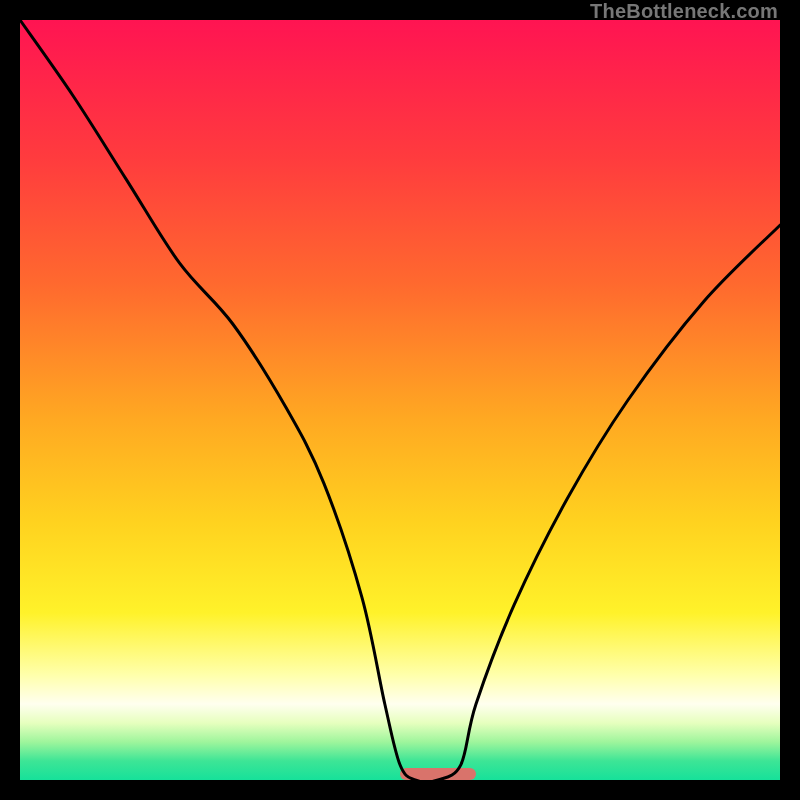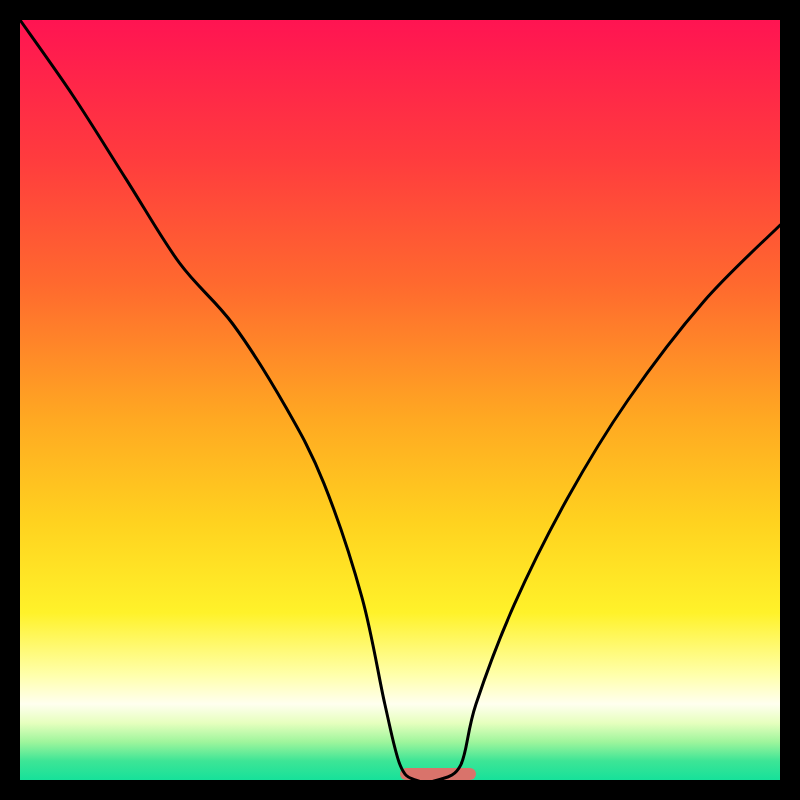--- a/index.html
+++ b/index.html
@@ -75,13 +75,14 @@
     </svg>
 
     <div class="marker" style="left: 50%; width: 10%; height: 12px; bottom: 0px;"></div>
 
     <svg class="curve" viewBox="0 0 100 100" preserveAspectRatio="none">
       <path id="curve-path" d="M 0 0 C 1.1666666666666667 1.6666666666666667, 4.666666666666666 6.5, 7 10 C 9.333333333333334 13.5, 11.666666666666666 17.333333333333332, 14 21 C 16.333333333333332 24.666666666666668, 18.666666666666668 28.833333333333332, 21 32 C 23.333333333333332 35.166666666666664, 25.666666666666668 36.833333333333336, 28 40 C 30.333333333333332 43.166666666666664, 33 47.5, 35 51 C 37 54.5, 38.333333333333336 56.833333333333336, 40 61 C 41.666666666666664 65.16666666666667, 43.666666666666664 71.16666666666667, 45 76 C 46.333333333333336 80.83333333333333, 47.166666666666664 86.33333333333333, 48 90 C 48.833333333333336 93.66666666666667, 49.333333333333336 96.33333333333333, 50 98 C 50.666666666666664 99.66666666666667, 51.166666666666664 99.66666666666667, 52 100 C 52.833333333333336 100.33333333333333, 54 100.33333333333333, 55 100 C 56 99.66666666666667, 57.166666666666664 99.66666666666667, 58 98 C 58.833333333333336 96.33333333333333, 58.833333333333336 93.5, 60 90 C 61.166666666666664 86.5, 63 81.5, 65 77 C 67 72.5, 69.5 67.5, 72 63 C 74.5 58.5, 77 54.333333333333336, 80 50 C 83 45.666666666666664, 86.66666666666667 40.833333333333336, 90 37 C 93.33333333333333 33.166666666666664, 98.33333333333333 28.666666666666668, 100 27" fill="none" stroke="#000" stroke-width="0.45" stroke-linecap="round" vector-effect="non-scaling-stroke" style="stroke-width:3px"></path>
     </svg>
 
   </div>
 
+  <div class="watermark">TheBottleneck.com</div>
 </div>
 
 </body></html>

